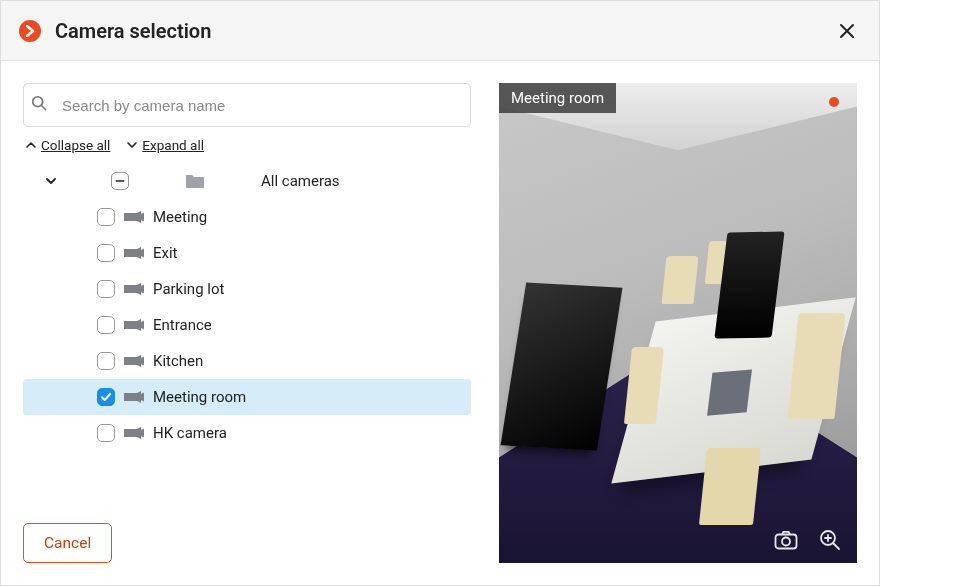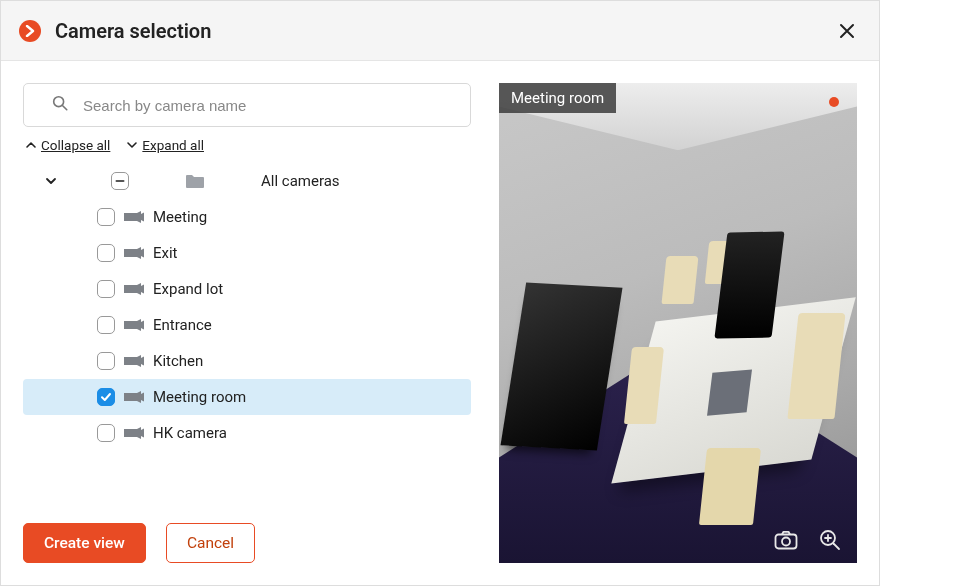--- a/index.html
+++ b/index.html
@@ -69,21 +69,21 @@
     display: flex;
     flex-direction: column;
     min-height: 0;
   }
   .search-box {
     border: 1px solid #d9d9d9;
     border-radius: 5px;
     height: 44px;
     display: flex;
     align-items: center;
-    padding: 0 27px;
+    padding: 0 6px;
     gap: 12px;
     margin-bottom: 10px;
   }
   .search-box input {
     border: none;
     outline: none;
     flex: 1;
     font-size: 15px;
     color: #555;
     background: transparent;
@@ -359,21 +359,21 @@
               </span>
               <span>Exit</span>
             </div>
             <div class="tree-row camera">
               <span class="checkbox"></span>
               <span class="cam-icon">
                 <svg width="22" height="14" viewBox="0 0 22 14">
                   <path d="M1 3 h13 l4 -2 v3 l3 -1.5 v9 l-3 -1.5 v3 l-4 -2 H1 Z" fill="#7d8187"></path>
                 </svg>
               </span>
-              <span>Expand lot</span>
+              <span>Parking lot</span>
             </div>
             <div class="tree-row camera">
               <span class="checkbox"></span>
               <span class="cam-icon">
                 <svg width="22" height="14" viewBox="0 0 22 14">
                   <path d="M1 3 h13 l4 -2 v3 l3 -1.5 v9 l-3 -1.5 v3 l-4 -2 H1 Z" fill="#7d8187"></path>
                 </svg>
               </span>
               <span>Entrance</span>
             </div>
@@ -406,23 +406,20 @@
                   <path d="M1 3 h13 l4 -2 v3 l3 -1.5 v9 l-3 -1.5 v3 l-4 -2 H1 Z" fill="#7d8187"></path>
                 </svg>
               </span>
               <span>HK camera</span>
             </div>
           </div>
 
       </div>
 
       <div class="bottom-bar">
-        <div class="btn btn-primary">
-          <span>Create view</span>
-        </div>
         <div class="btn btn-secondary">
           <span>Cancel</span>
         </div>
       </div>
 
     </div>
 
     <div class="right">
       <div class="preview">
         <div class="preview-content">

